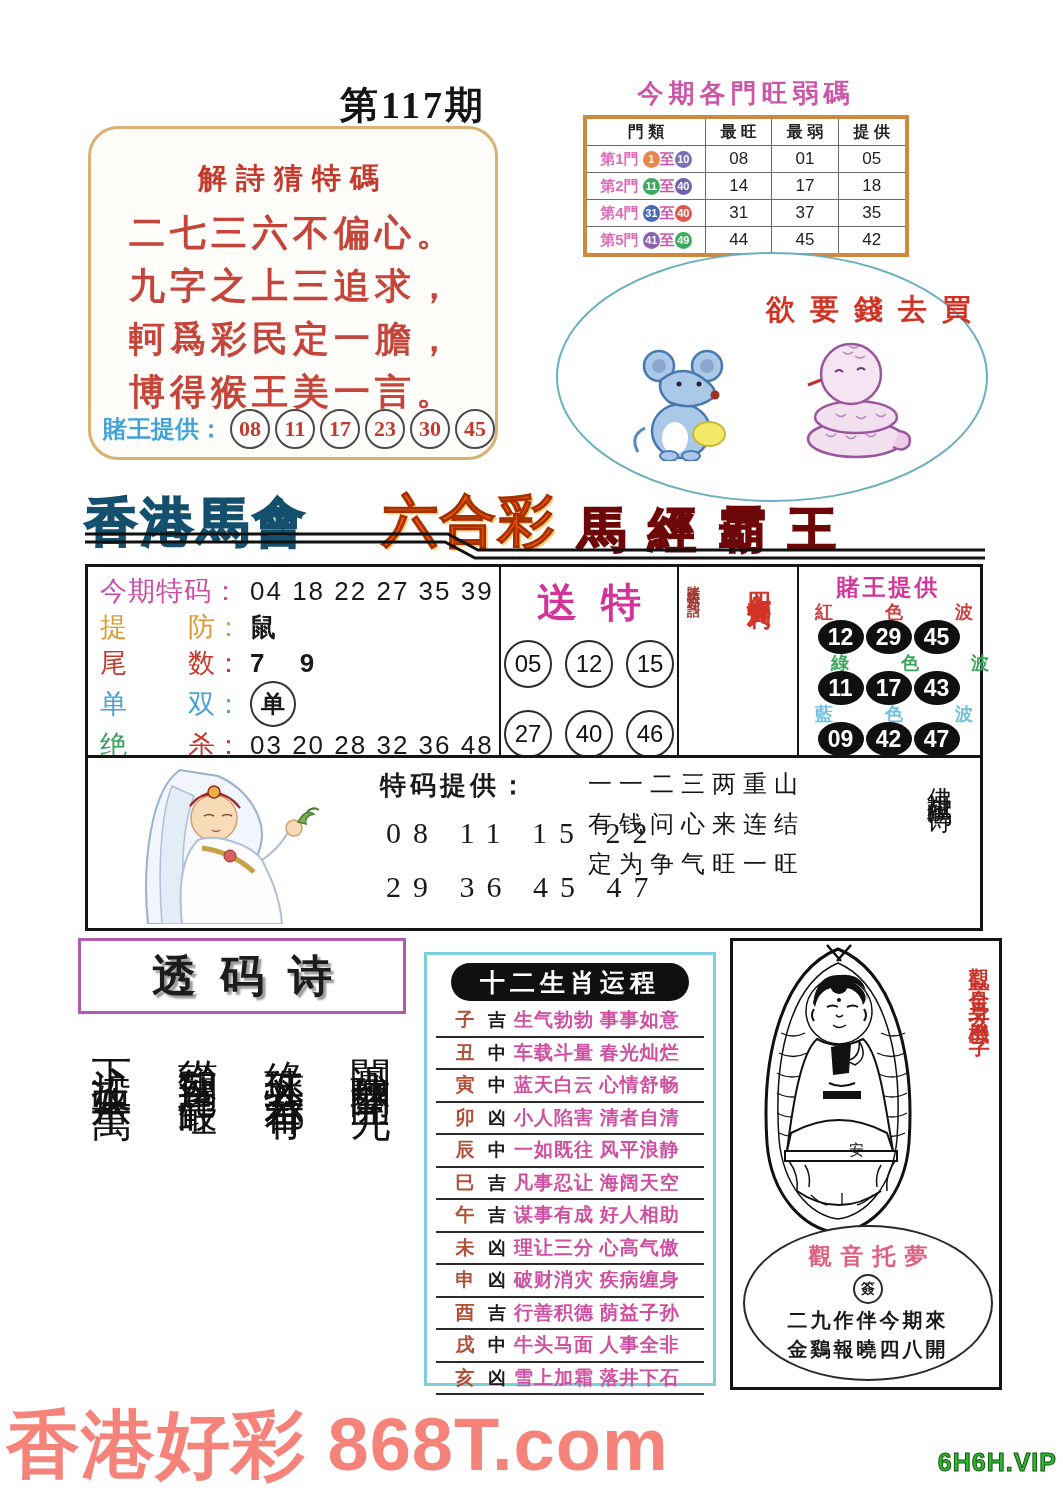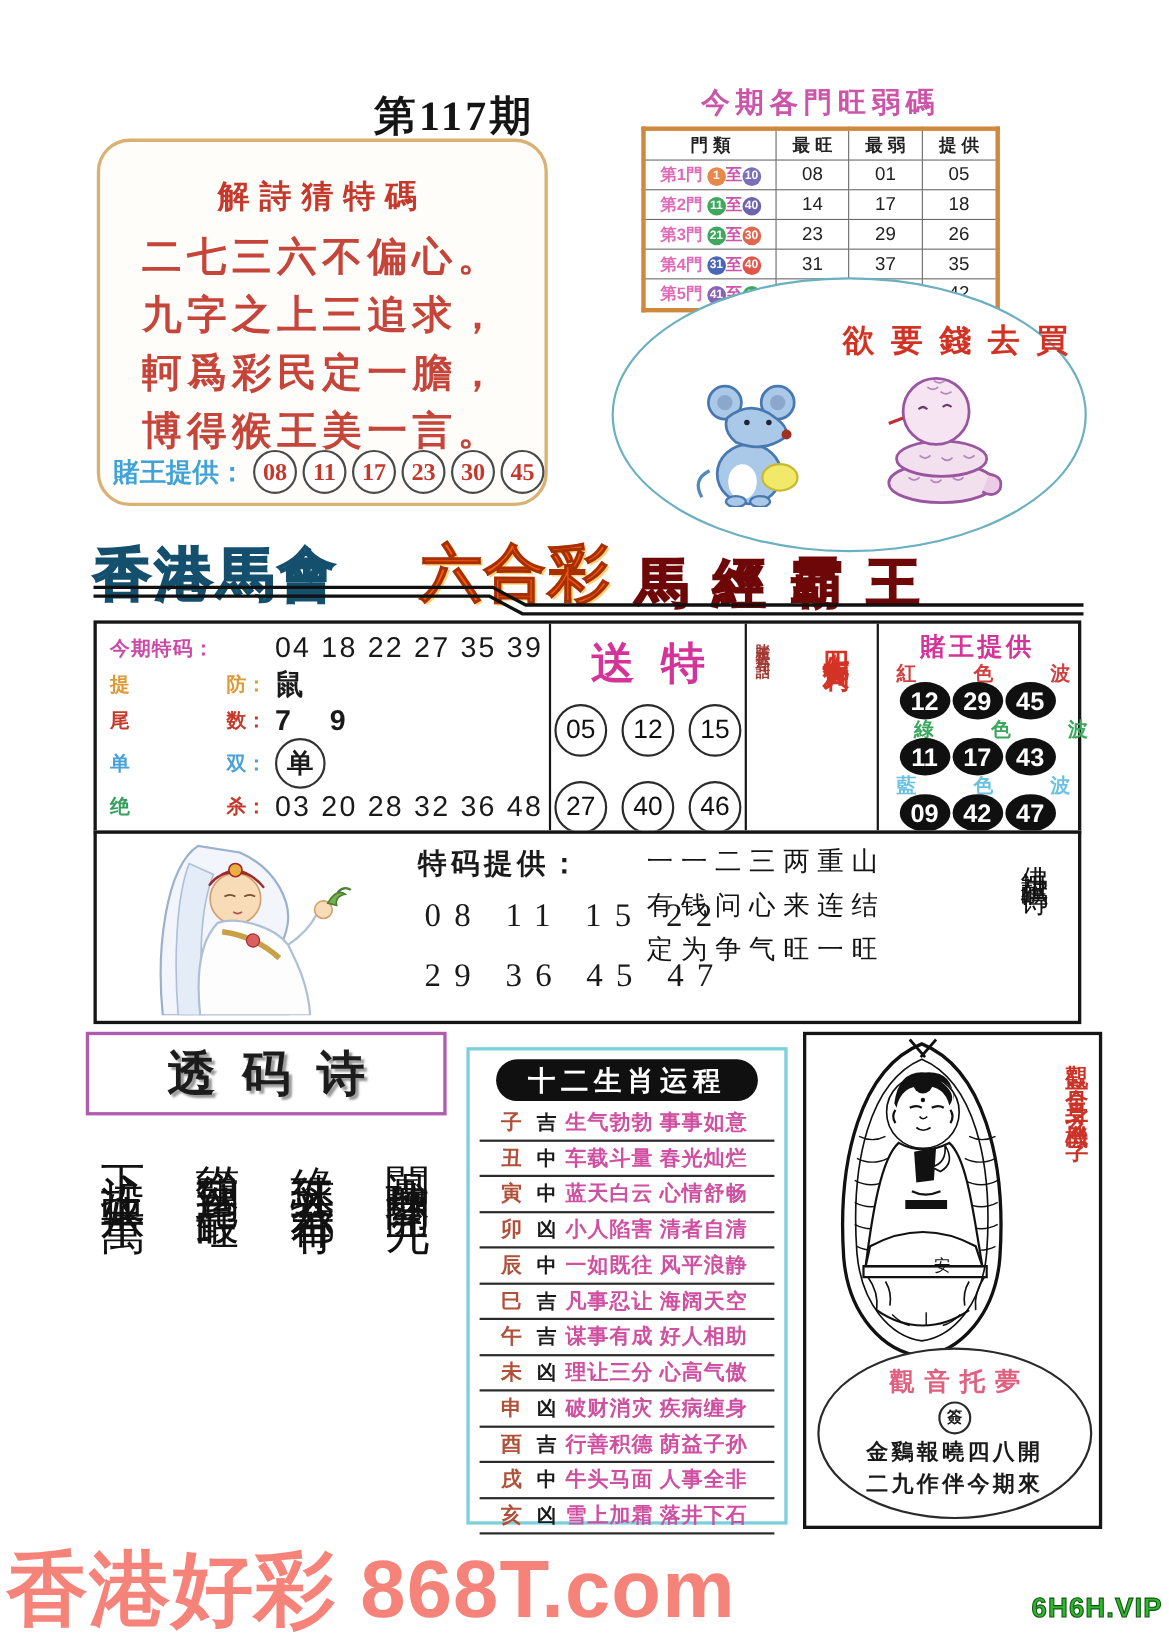--- a/index.html
+++ b/index.html
@@ -43,21 +43,21 @@
   .rule-svg{left:0;top:486px;}
 
   
   .frame1{left:85px;top:564px;width:898px;height:194px;border:3px solid #151515;display:flex;background:#fff;box-sizing:border-box;}
   .cell{box-sizing:border-box;position:relative;}
   .c1{width:413px;border-right:2px solid #151515;display:flex;flex-direction:column;justify-content:space-around;padding:6px 8px 6px 12px;}
   .c2{width:178px;border-right:2px solid #151515;}
   .c3{width:120px;border-right:2px solid #151515;}
   .c4{width:179px;}
   .tip-row{display:flex;align-items:center;white-space:nowrap;}
-  .tip-label{width:142px;display:flex;justify-content:space-between;flex:none;font-size:18px;font-weight:bold;}
+  .tip-label{width:142px;display:flex;justify-content:space-between;flex:none;font-size:27px;font-weight:normal;}
   .lab-special{color:#cc49a6;justify-content:flex-start;letter-spacing:1px;}
   .lab-guard{color:#dd9933;}
   .lab-tail{color:#c5392c;}
   .lab-parity{color:#4aa0d8;}
   .kill-a{color:#36a05c;}.kill-b{color:#c5392c;}
   .tip-val{font-family:"Liberation Sans","DejaVu Sans",sans-serif;font-size:26px;color:#1a1a1a;margin-left:8px;letter-spacing:2px;}
   .tip-val.cn{font-family:"Liberation Serif",serif;font-weight:bold;}
   .parity-circle{width:42px;height:42px;border:2px solid #333;border-radius:50%;display:flex;align-items:center;justify-content:center;
         font-size:24px;font-weight:bold;color:#1a1a1a;margin-left:8px;}
   .songte-title{margin-top:8px;text-align:center;color:#d4339a;font-size:40px;font-weight:bold;letter-spacing:24px;padding-left:24px;}
@@ -160,27 +160,20 @@
         <td class="num-cell">08</td>
         <td class="num-cell">01</td>
         <td class="num-cell">05</td>
       </tr>
       <tr>
         <td class="gate-cell"><span>第2門</span>
           <span class="mini-ball" style="background-color: rgb(63, 168, 95);">11</span><span class="zhi">至</span><span class="mini-ball" style="background-color: rgb(111, 99, 176);">40</span></td>
         <td class="num-cell">14</td>
         <td class="num-cell">17</td>
         <td class="num-cell">18</td>
-      </tr>
-      <tr>
-        <td class="gate-cell"><span>第3門</span>
-          <span class="mini-ball" style="background-color: rgb(63, 168, 95);">21</span><span class="zhi">至</span><span class="mini-ball" style="background-color: rgb(224, 103, 79);">30</span></td>
-        <td class="num-cell">23</td>
-        <td class="num-cell">29</td>
-        <td class="num-cell">26</td>
       </tr>
       <tr>
         <td class="gate-cell"><span>第4門</span>
           <span class="mini-ball" style="background-color: rgb(74, 102, 184);">31</span><span class="zhi">至</span><span class="mini-ball" style="background-color: rgb(224, 86, 72);">40</span></td>
         <td class="num-cell">31</td>
         <td class="num-cell">37</td>
         <td class="num-cell">35</td>
       </tr>
       <tr>
         <td class="gate-cell"><span>第5門</span>
@@ -447,21 +440,21 @@
         <path d="M54,218 q10,14 8,30 M160,218 q-10,14 -8,30 M70,222 q6,10 4,22 M146,222 q-6,10 -4,22" stroke="#111" stroke-width="1.5" fill="none"></path>
         <path d="M62,248 q20,14 42,14 q22,0 42,-14" stroke="#111" stroke-width="2" fill="none"></path>
         <path d="M76,252 q8,8 16,10 M138,252 q-8,8 -16,10 M107,262 v-12" stroke="#111" stroke-width="1.3" fill="none"></path>
       </svg>
     </span>
     <div class="an-char">安</div>
     <div class="buddha-side">觀音金身玄機字</div>
     <div class="dream-ellipse">
       <div class="dream-title">觀音托夢</div>
       <div class="seal-circle">簽</div>
+      <div class="dream-line">二九作伴今期來</div>
       <div class="dream-line">金鷄報曉四八開</div>
-      <div class="dream-line">二九作伴今期來</div>
     </div>
   </div>
 
   <div class="abs watermark">香港好彩 868T.com</div>
   <div class="abs site-badge">6H6H.VIP</div>
 
 </div>
 
 </body></html>

